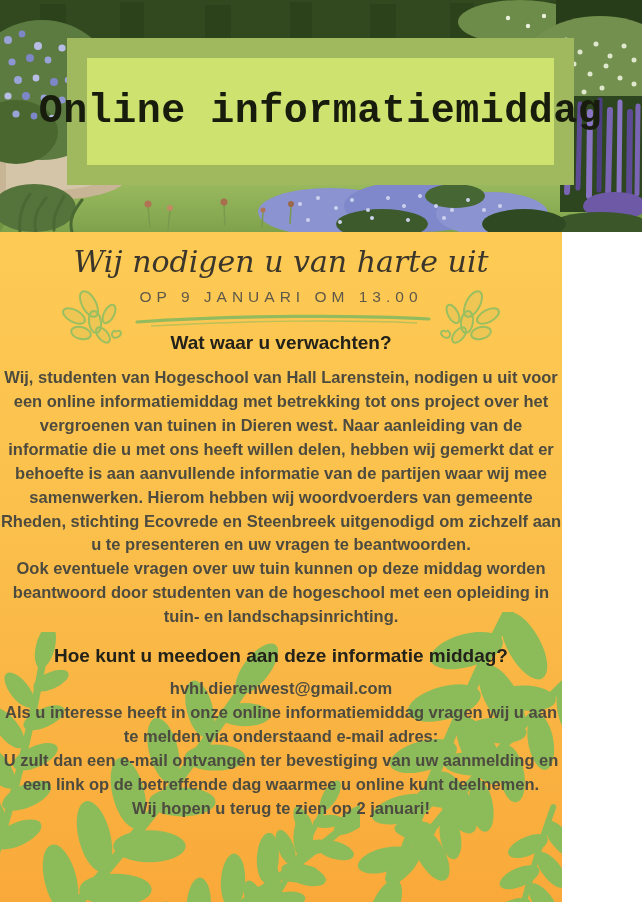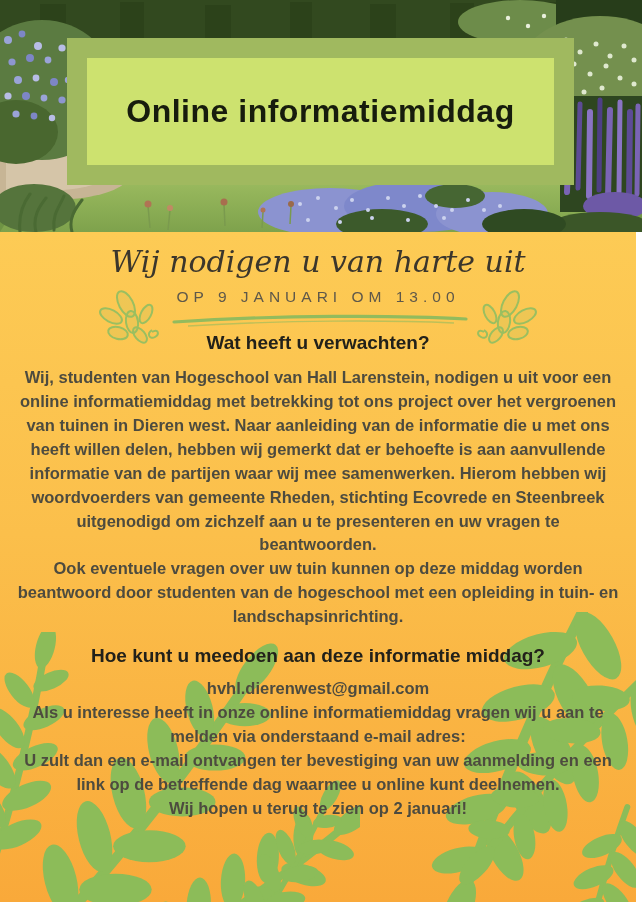--- a/index.html
+++ b/index.html
@@ -19,26 +19,26 @@
   .banner{
     position:absolute;left:67px;top:38px;width:507px;height:147px;
     background:var(--banner-outer,#a0b95f);
     box-sizing:border-box;padding:20px;
   }
   .banner-inner{
     width:100%;height:100%;background:var(--banner-inner,#cde26f);
     display:flex;align-items:center;justify-content:center;
   }
   .banner-inner h1{
-    margin:12px;font-family:Liberation Sans, sans-serif;font-weight:bold;
-    font-size:32px;letter-spacing:.5px;color:var(--title-ink,#171c0d);white-space:nowrap;
+    margin:12px;font-family:Liberation Mono, monospace;font-weight:bold;
+    font-size:40px;letter-spacing:.5px;color:var(--title-ink,#171c0d);white-space:nowrap;
   }
   
   .content{
-    position:relative;width:636px;height:670px;
+    position:relative;width:562px;height:670px;
     background:linear-gradient(180deg,var(--bg-top,#fdcb55) 0%,#fbbf4b 45%,var(--bg-bottom,#f9a93a) 100%);
     overflow:hidden;
   }
   .corner{position:absolute;bottom:0;z-index:1;pointer-events:none;}
   .corner-left{left:0;}
   .corner-right{right:0;}
   .inner{position:relative;z-index:2;text-align:center;padding-top:12px;}
   .script{
     margin:0;font-family:"DejaVu Serif",serif;font-style:italic;font-weight:normal;
     font-size:30px;color:#3b362c;
@@ -278,21 +278,21 @@
       <h2 class="script">Wij nodigen u van harte uit</h2>
       <div class="dateline">OP 9 JANUARI OM 13.00</div>
 
       <svg class="divider" width="460" height="58" viewBox="0 0 460 58">
         <use href="#sprig" transform="translate(8,2)"></use>
         <use href="#sprig" transform="translate(452,2) scale(-1,1)"></use>
         <path d="M86,36 C190,29 310,29 378,33" fill="none" stroke="#93bb5d" stroke-width="3.2" stroke-linecap="round"></path>
         <path d="M100,40 C200,34 300,34 366,37" fill="none" stroke="#93bb5d" stroke-width="1.4" opacity=".6"></path>
       </svg>
 
-      <h3 class="sect">Wat heeft u verwachten?</h3>
+      <h3 class="sect">Wat waar u verwachten?</h3>
       <p class="body">
         <span>Wij, studenten van Hogeschool van Hall Larenstein, nodigen u uit voor een online informatiemiddag met betrekking tot ons project over het vergroenen van tuinen in Dieren west. Naar aanleiding van de informatie die u met ons heeft willen delen, hebben wij gemerkt dat er behoefte is aan aanvullende informatie van de partijen waar wij mee samenwerken. Hierom hebben wij woordvoerders van gemeente Rheden, stichting Ecovrede en Steenbreek uitgenodigd om zichzelf aan u te presenteren en uw vragen te beantwoorden.</span>
         <span>Ook eventuele vragen over uw tuin kunnen op deze middag worden beantwoord door studenten van de hogeschool met een opleiding in tuin- en landschapsinrichting.</span>
       </p>
 
       <h3 class="sect sect2">Hoe kunt u meedoen aan deze informatie middag?</h3>
       <p class="body email">hvhl.dierenwest@gmail.com</p>
       <p class="body">Als u interesse heeft in onze online informatiemiddag vragen wij u aan te melden via onderstaand e-mail adres:</p>
       <p class="body">U zult dan een e-mail ontvangen ter bevestiging van uw aanmelding en een link op de betreffende dag waarmee u online kunt deelnemen.</p>
 

